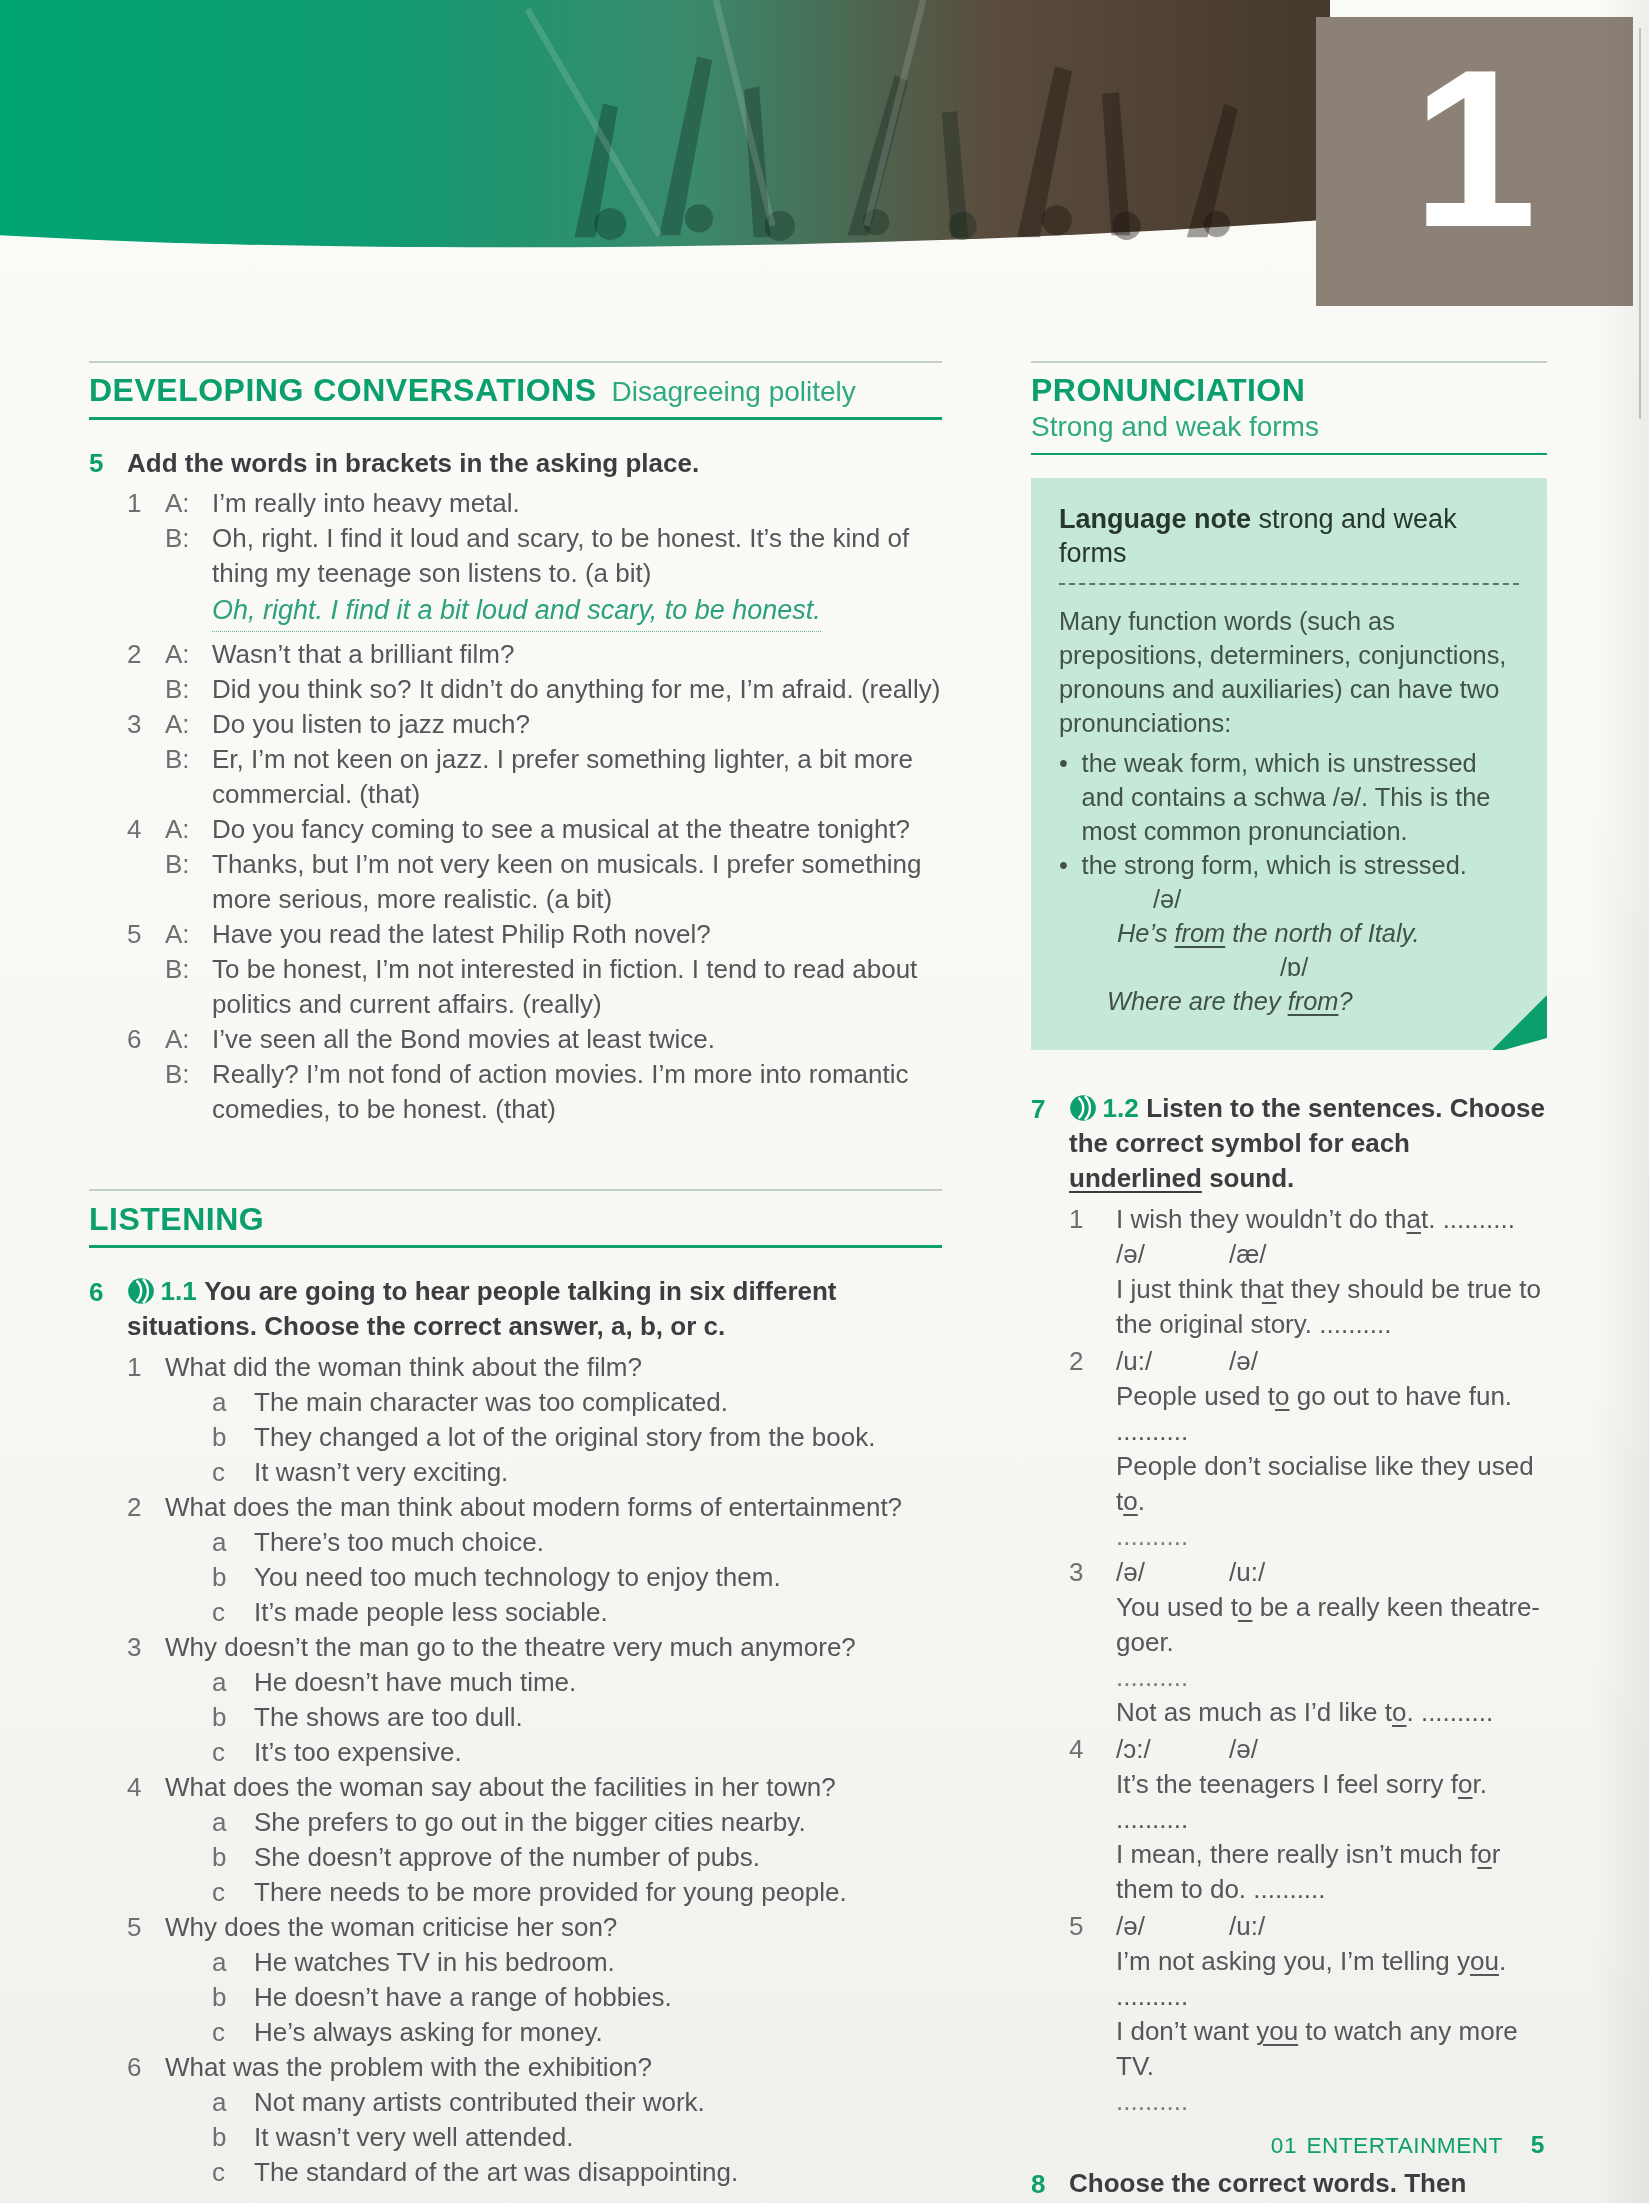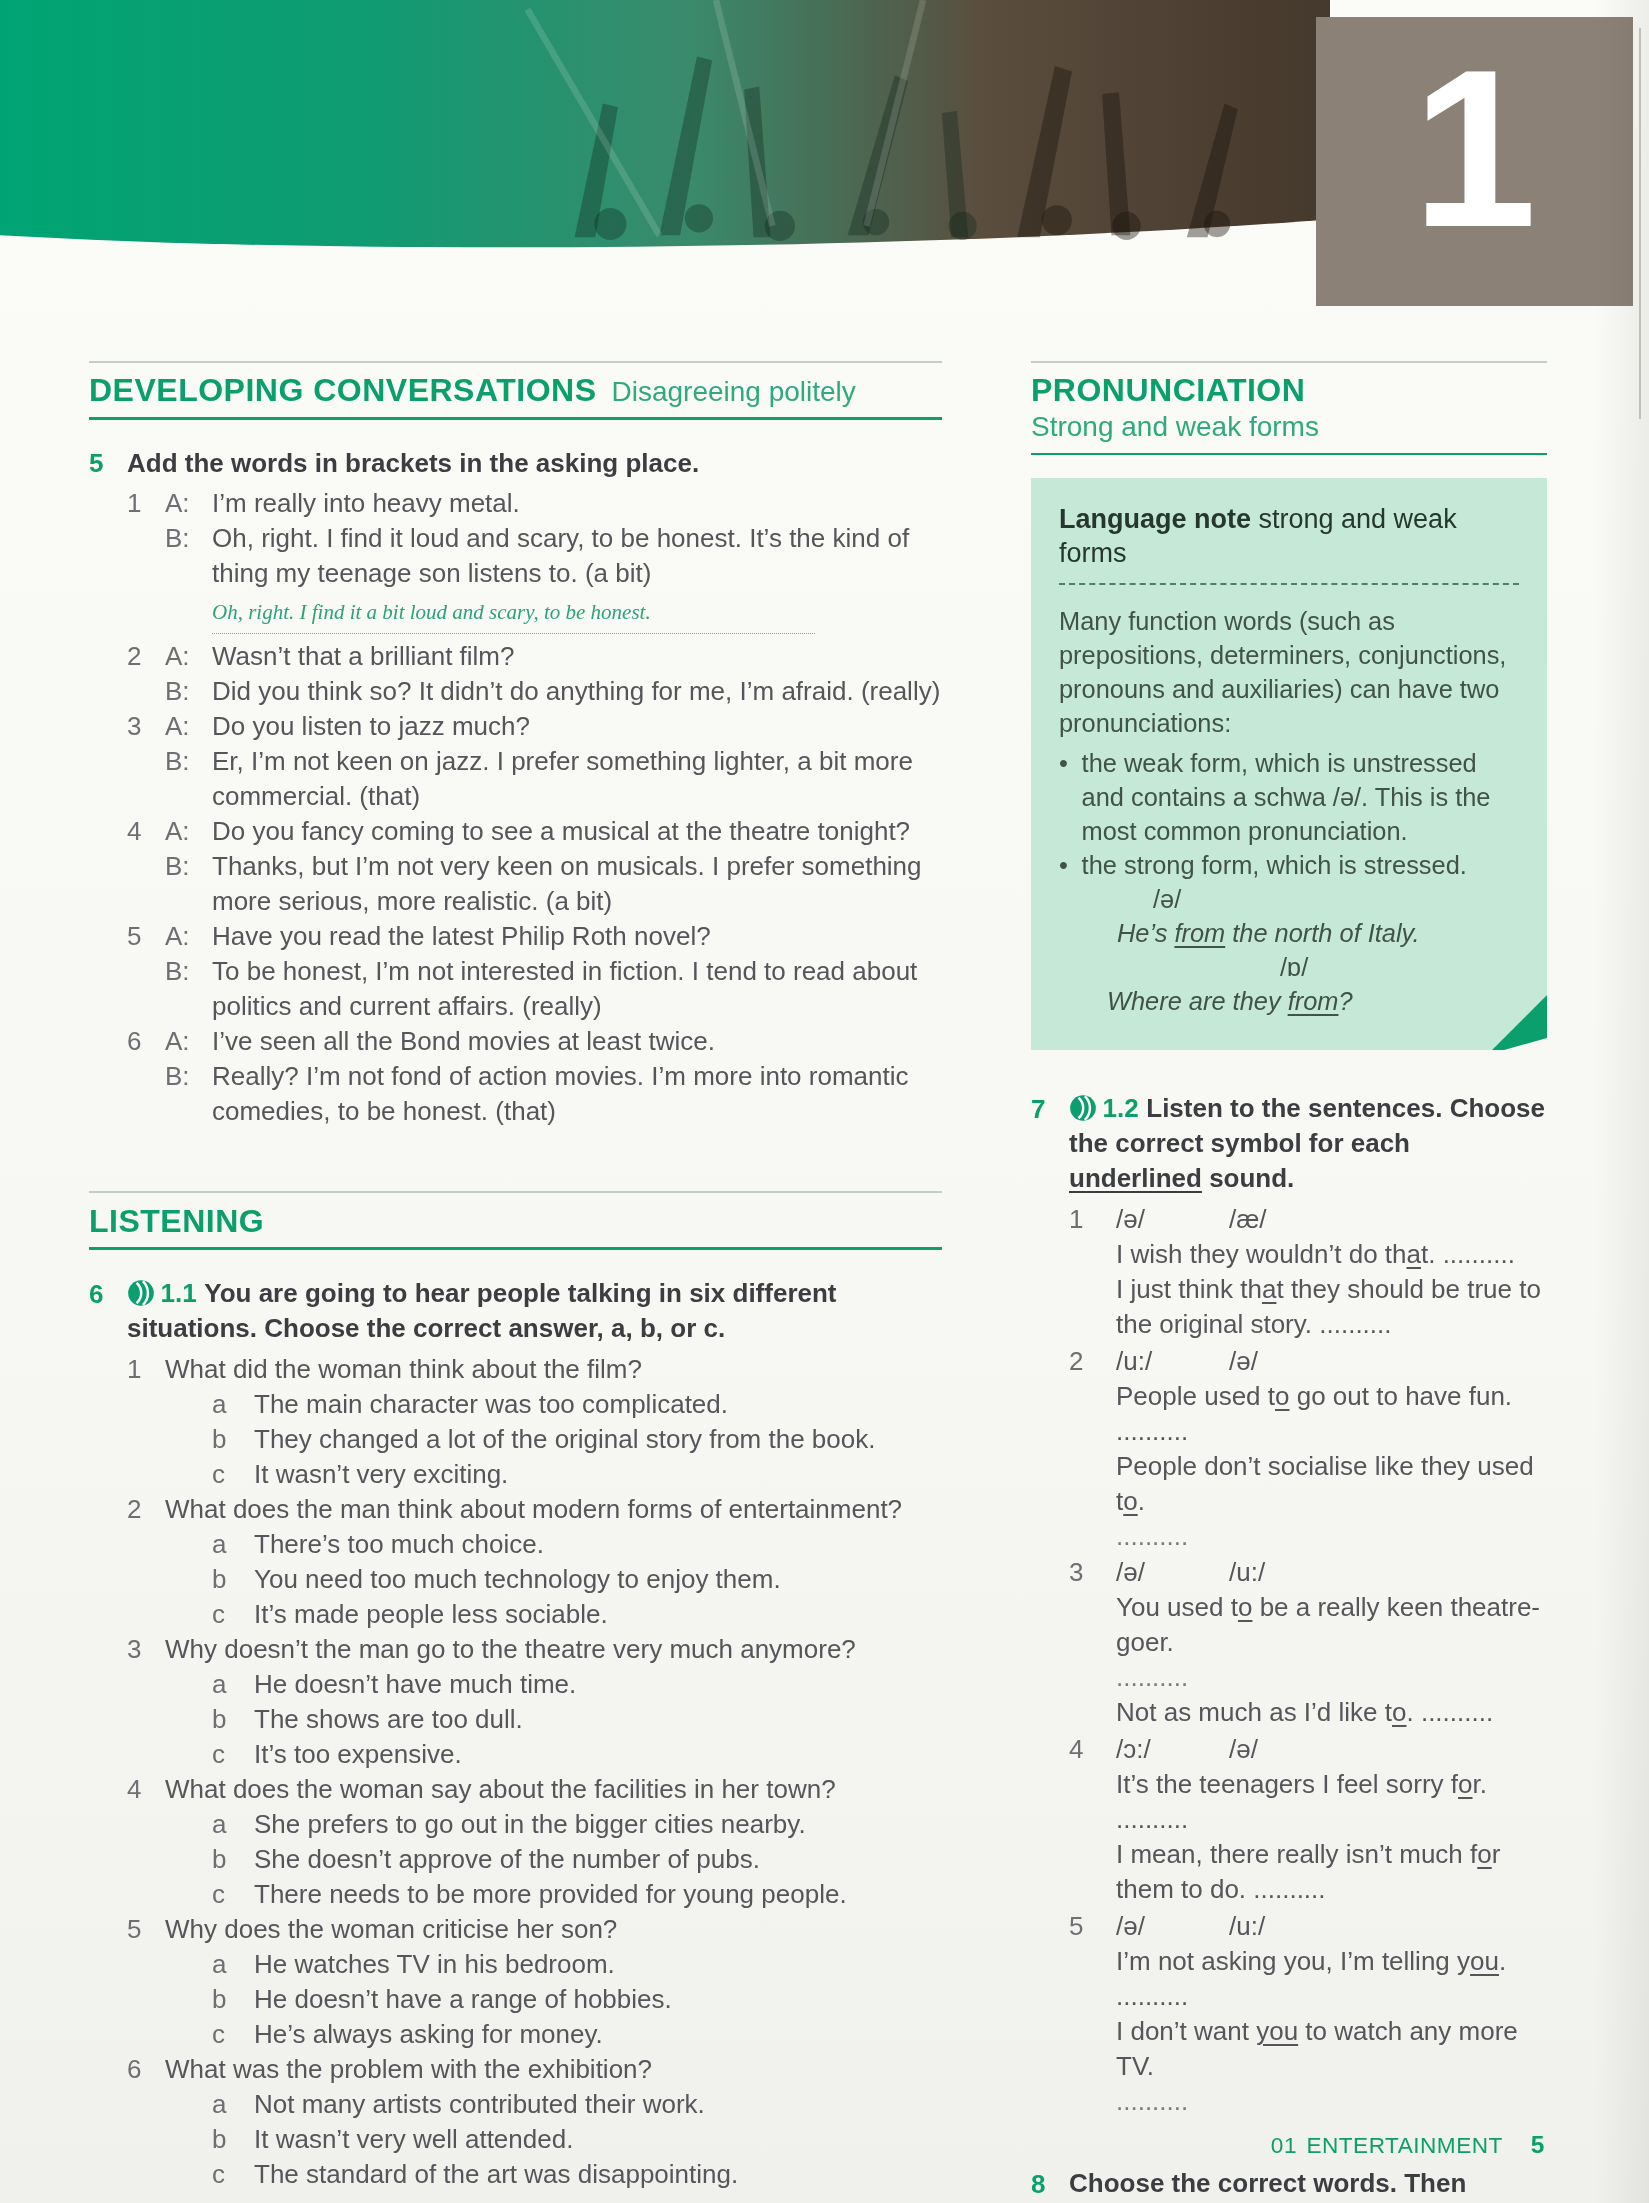--- a/index.html
+++ b/index.html
@@ -32,21 +32,21 @@
   .ex{position:relative;padding-left:38px;margin-top:26px;font-size:26px;line-height:35px;}
   .ex-num{position:absolute;left:0;top:0.9px;color:#0b9f6e;font-weight:bold;}
   .ex-instr{font-weight:bold;color:#3c3d41;margin:0 0 5.6px;}
   .track{color:#0b9f6e;font-weight:bold;margin:0 7.5px 0 5.6px;}
   .audio-icon{display:inline-block;width:28px;height:28px;vertical-align:-4.7px;}
 
   .dline{display:grid;grid-template-columns:38px 47px 1fr;}
   .inum,.spk{color:#6e6f73;}
   .ans-row{margin:1.9px 0 5.6px;}
   .answer{display:inline-block;min-width:603px;color:#2ca17d;font-style:italic;
-          font-family:Liberation Serif, serif;font-size:21px;
+          font-family:Liberation Sans, sans-serif;font-size:27px;
           border-bottom:1.9px dotted #62b999;padding-bottom:2.8px;}
 
   .q{position:relative;padding-left:38px;}
   .qnum{position:absolute;left:0;color:#6e6f73;}
   .opt{position:relative;padding-left:127px;}
   .olet{position:absolute;left:85px;color:#6e6f73;}
 
   
   .note-wrap{position:relative;margin-top:22.6px;}
   .note{background:#c6e8d6;color:#41524a;font-size:25.4px;line-height:34px;padding:24.5px 28px 32px;
@@ -312,22 +312,22 @@
       <div class="ex" style="margin-top:41px;">
         <span class="ex-num">7</span>
         <p class="ex-instr"><span class="audio-icon"><svg viewBox="0 0 24 24" width="28" height="28">
                 <circle cx="12" cy="12" r="11" fill="#0b9f6e"></circle>
                 <path d="M8.2 3.2 C13.5 8 13.5 16 8.2 20.8" stroke="#fff" stroke-width="2.1" fill="none"></path>
                 <path d="M13.6 1.8 C19.4 7.5 19.4 16.5 13.6 22.2" stroke="#fff" stroke-width="2.1" fill="none"></path>
               </svg></span><span class="track">1.2</span><span>Listen to the sentences. Choose the correct symbol for each <u>underlined</u> sound.</span></p>
 
         <div class="pitem">
           <span class="pnum">1</span>
+          <div>I wish they wouldn’t do th<u>a</u>t. ..........</div>
           <div><span class="sym1">/ə/</span><span>/æ/</span></div>
-          <div>I wish they wouldn’t do th<u>a</u>t. ..........</div>
           <div>I just think th<u>a</u>t they should be true to the original story. ..........</div>
         </div>
 
         <div class="pitem">
           <span class="pnum">2</span>
           <div><span class="sym1">/u:/</span><span>/ə/</span></div>
           <div>People used t<u>o</u> go out to have fun. ..........</div>
           <div>People don’t socialise like they used t<u>o</u>.</div>
           <div class="dots">..........</div>
         </div>

